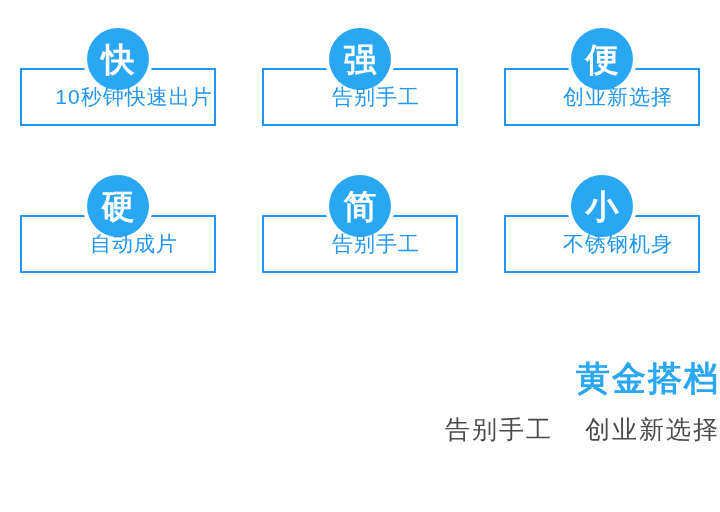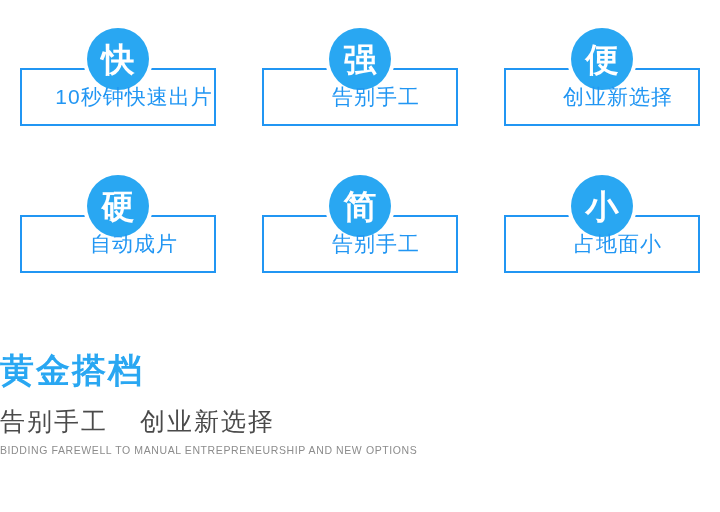--- a/index.html
+++ b/index.html
@@ -70,23 +70,23 @@
   
   .col-1 { left: 20px; }
   .col-2 { left: 262px; }
   .col-3 { left: 504px; }
   .row-1 { top: 68px; }
   .row-2 { top: 215px; }
 
   #golden-section {
     position: absolute;
     left: 0;
-    top: 352px;
+    top: 360px;
     width: 720px;
-    text-align: left;
+    text-align: right;
   }
 
   #golden-title {
     font-size: 34px;
     font-weight: bold;
     color: #29a7f2;
     letter-spacing: 2px;
     line-height: 1.1;
   }
 
@@ -134,26 +134,25 @@
     <div class="card-label">自动成片</div>
   </div>
 
   <div class="feature-card col-2 row-2">
     <div class="badge">简</div>
     <div class="card-label">告别手工</div>
   </div>
 
   <div class="feature-card col-3 row-2">
     <div class="badge">小</div>
-    <div class="card-label">占地面小</div>
+    <div class="card-label">不锈钢机身</div>
   </div>
 
 </div>
 
 <div id="golden-section">
   <div id="golden-title">黄金搭档</div>
   <div id="golden-sub">
     <span>告别手工</span>
     <span class="gap"></span>
     <span>创业新选择</span>
   </div>
-  <div id="golden-en">BIDDING FAREWELL TO MANUAL ENTREPRENEURSHIP AND NEW OPTIONS</div>
 </div>
 
 </body></html>

